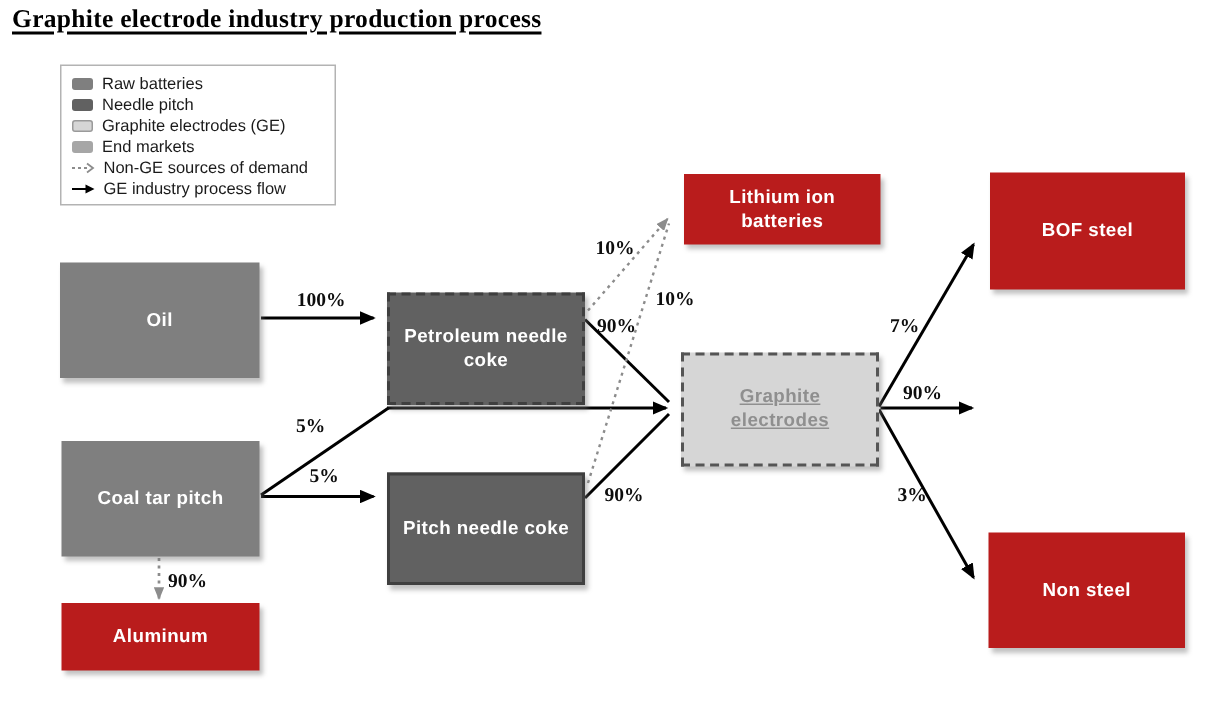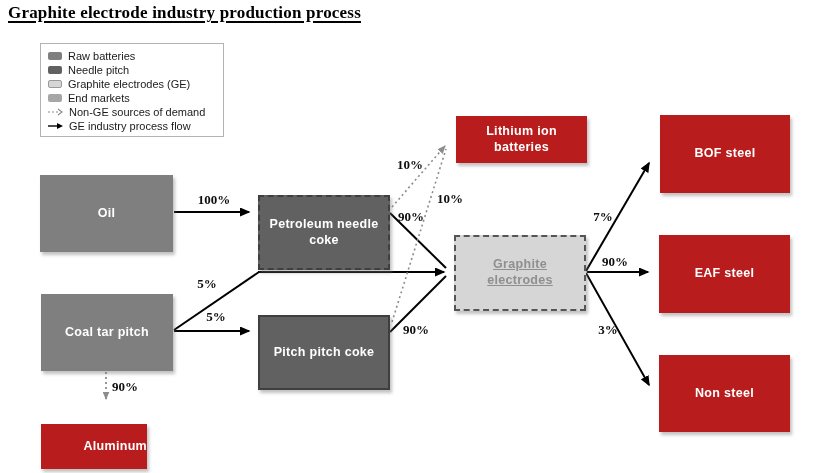--- a/index.html
+++ b/index.html
@@ -35,21 +35,21 @@
   .ge-box{background:#d6d6d6;border:2px dashed #555;color:#8f8f8f;}
   .n-oil{left:40px;top:175px;width:133px;height:77px;}
   .n-ctp{left:41px;top:294px;width:132px;height:77px;}
   .n-pnc{left:258px;top:175px;width:132px;height:75px;border:2px dashed #3f3f3f;padding:0 6px;}
   .n-pic{left:258px;top:295px;width:132px;height:75px;border:2px solid #3f3f3f;padding:0 6px;}
   .n-lib{left:456px;top:116px;width:131px;height:47px;padding:0 18px;}
   .n-ge {left:454px;top:235px;width:132px;height:76px;padding:16px 18px;text-decoration:underline;}
   .n-bof{left:660px;top:115px;width:130px;height:78px;}
   .n-eaf{left:659px;top:235px;width:131px;height:78px;}
   .n-non{left:659px;top:355px;width:131px;height:77px;}
-  .n-alu{left:41px;top:424px;width:106px;height:45px;justify-content:flex-end;}
+  .n-alu{left:41px;top:402px;width:132px;height:45px;}
   .flows{position:absolute;left:0;top:0;pointer-events:none;}
   .pct{
     position:absolute;transform:translate(-50%,-50%);
     font-family:"Liberation Serif",serif;font-weight:bold;font-size:13px;color:#0d0d0d;
     white-space:nowrap;
   }
   .p-100 {left:214px;top:200px;}
   .p-5a  {left:207px;top:284px;}
   .p-5b  {left:216px;top:317px;}
   .p-90al{left:125px;top:387px;}
@@ -129,33 +129,30 @@
   <div class="node raw n-oil">
     <span>Oil</span>
   </div>
   <div class="node raw n-ctp">
     <span>Coal tar pitch</span>
   </div>
   <div class="node needle n-pnc">
     <span>Petroleum needle coke</span>
   </div>
   <div class="node needle n-pic">
-    <span>Pitch pitch coke</span>
+    <span>Pitch needle coke</span>
   </div>
   <div class="node end n-lib">
     <span>Lithium ion batteries</span>
   </div>
   <div class="node ge-box n-ge">
     <span>Graphite electrodes</span>
   </div>
   <div class="node end n-bof">
     <span>BOF steel</span>
-  </div>
-  <div class="node end n-eaf">
-    <span>EAF steel</span>
   </div>
   <div class="node end n-non">
     <span>Non steel</span>
   </div>
   <div class="node end n-alu">
     <span>Aluminum</span>
   </div>
 
   <div class="pct p-100">100%</div>
   <div class="pct p-5a">5%</div>

